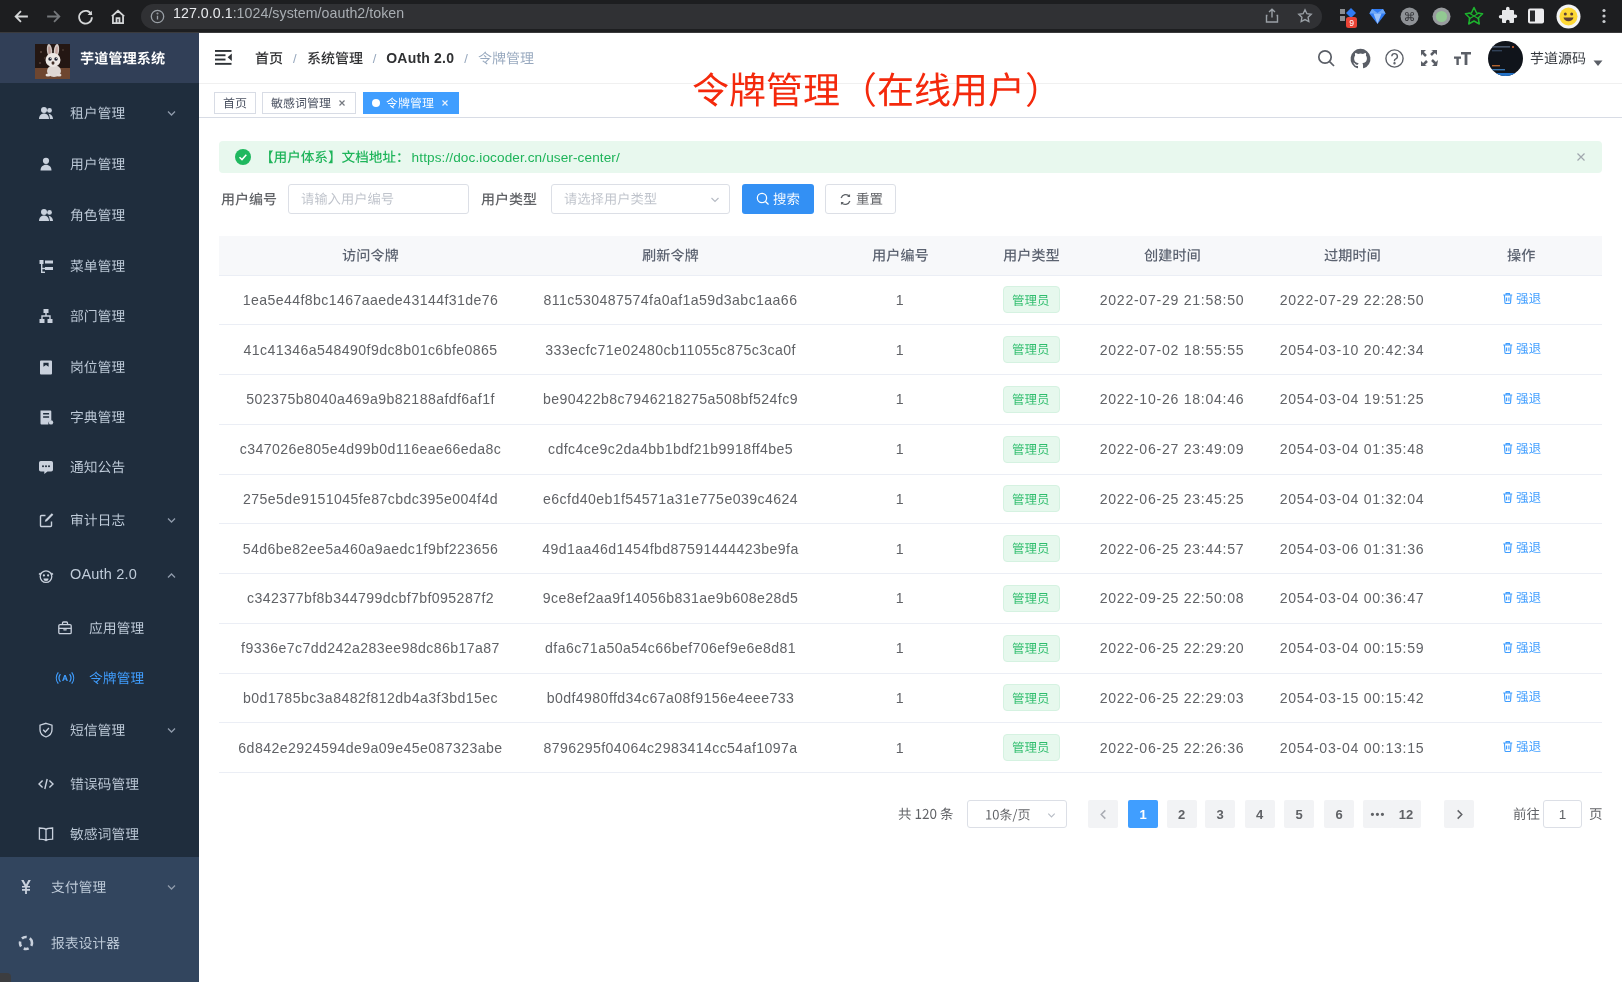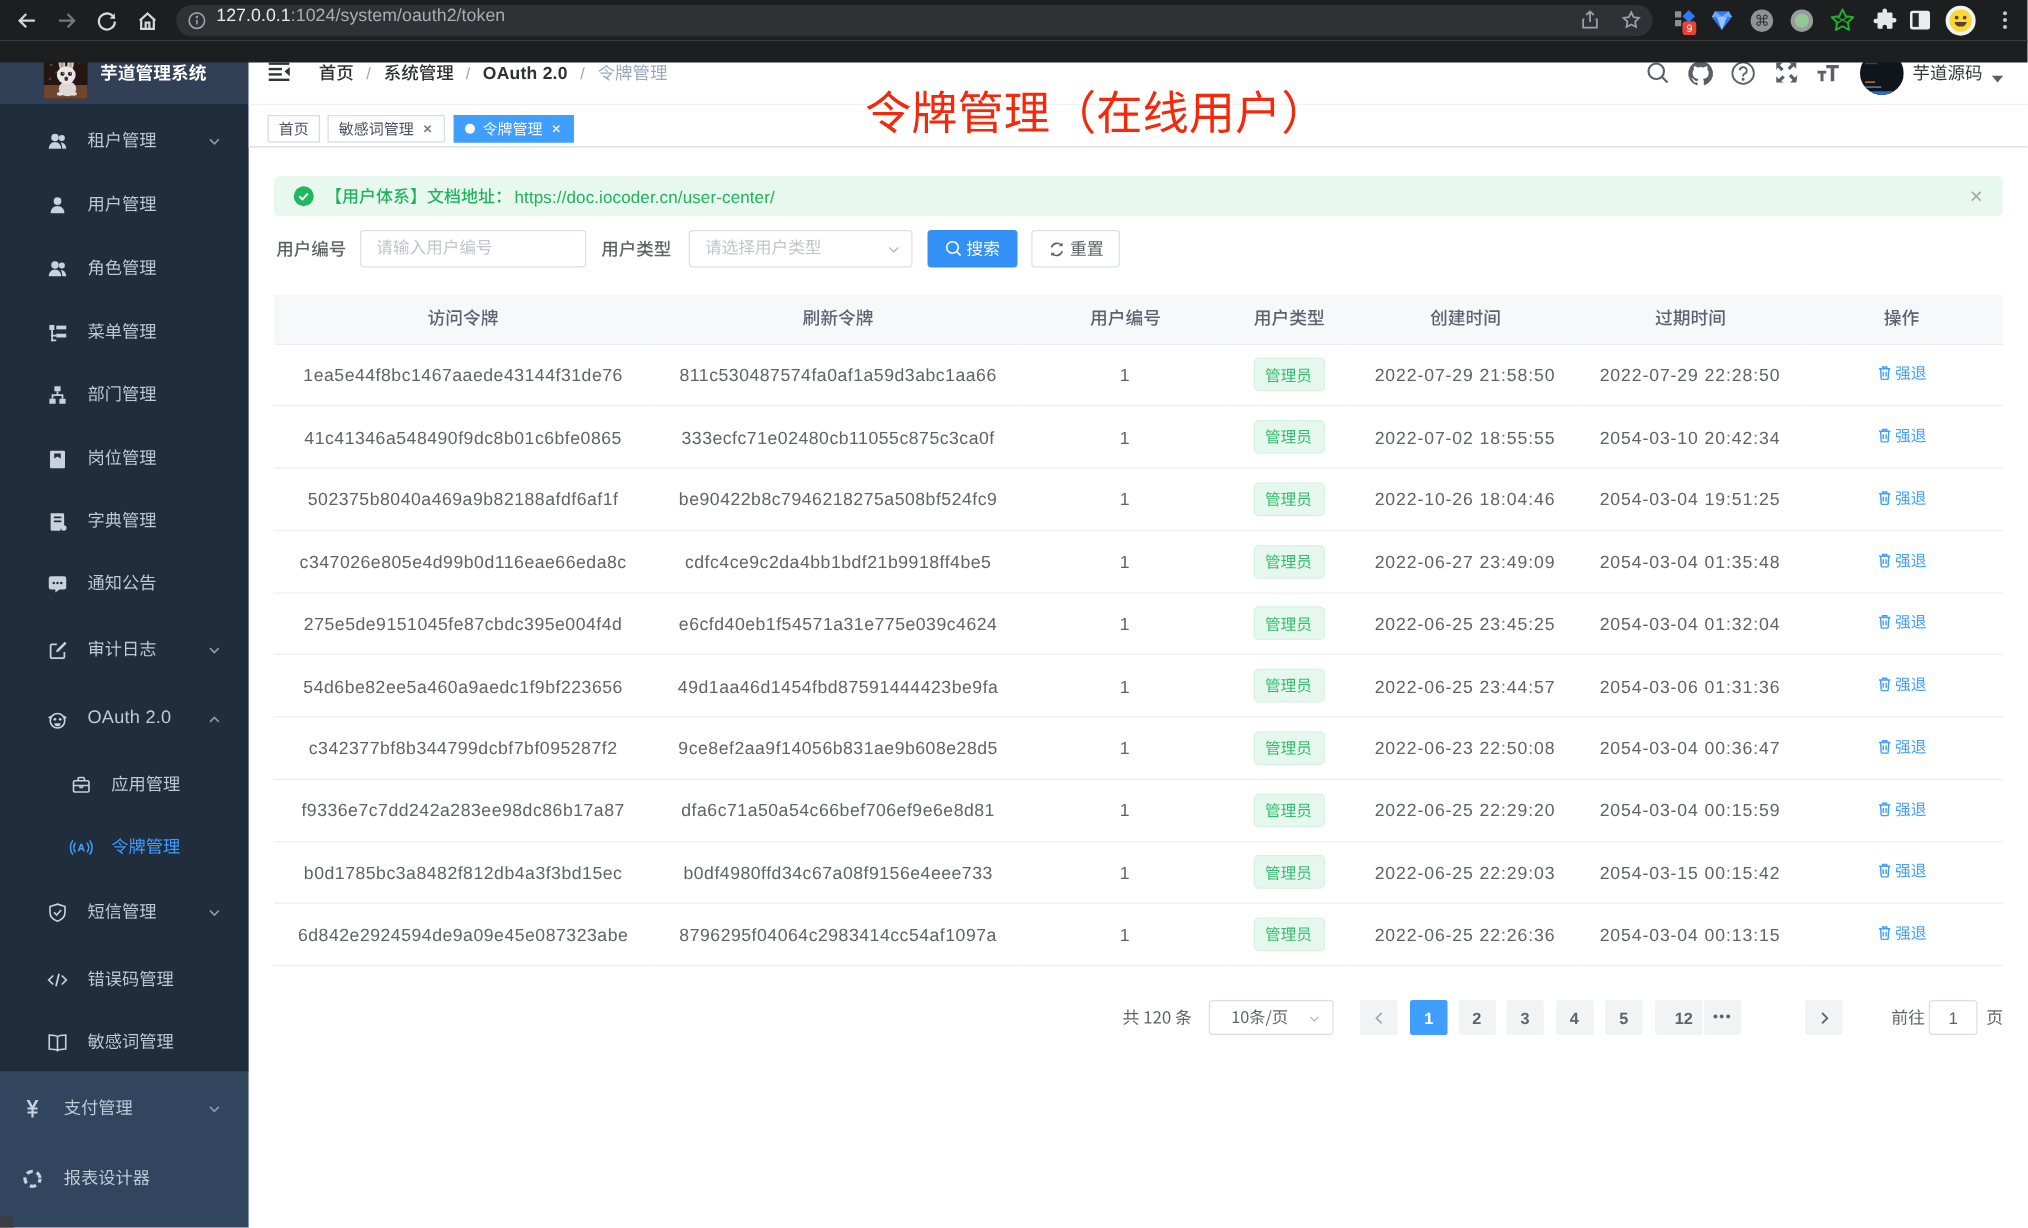--- a/index.html
+++ b/index.html
@@ -1,18 +1,18 @@
 <!DOCTYPE html>
 <html><head><meta charset="utf-8"><style>
 *{margin:0;padding:0;box-sizing:border-box}
 html,body{width:1622px;height:982px;overflow:hidden;background:#fff;font-family:"Liberation Sans",sans-serif;-webkit-font-smoothing:antialiased}
 svg.z{display:inline-block;overflow:visible}
 svg{overflow:visible}
 .abs{position:absolute}
-#chrome{position:absolute;left:0;top:0;width:1622px;height:50px;background:#1d1e20;z-index:5}
+#chrome{position:absolute;left:0;top:0;width:1622px;height:33px;background:#1d1e20;z-index:5}
 #pill{position:absolute;left:141px;top:4px;width:1181px;height:25px;border-radius:12.5px;background:#303134}
 .curl{position:absolute;top:0;height:25px;line-height:26px;font-size:14.2px;letter-spacing:.05px}
 #side{position:absolute;left:0;top:33px;width:199px;height:949px;background:#32455e;overflow:hidden}
 #subbg{position:absolute;left:0;top:50px;width:199px;height:774px;background:#1f2d3d}
 #logo{position:absolute;left:0;top:0;width:199px;height:50px;background:#313f57}
 #main{position:absolute;left:199px;top:33px;width:1423px;height:949px;background:#fff}
 #nav{position:absolute;left:0;top:0;width:1423px;height:50px;background:#fff}
 #tags{position:absolute;left:0;top:50px;width:1423px;height:35px;background:#fff;border-top:1px solid #f0f0f0;border-bottom:1px solid #d8dce5}
 .tag{position:absolute;top:8px;height:22px;border:1px solid #d8dce5;background:#fff;display:flex;align-items:center;padding:0 8px;font-size:12px;color:#495060}
 #alert{position:absolute;left:20px;top:108px;width:1383px;height:32px;background:#e8f8ee;border-radius:4px}
@@ -625,21 +625,21 @@
           </tr>
           <tr>
             <td>c342377bf8b344799dcbf7bf095287f2</td>
             <td>9ce8ef2aa9f14056b831ae9b608e28d5</td>
             <td>1</td>
             <td><span class="tagok">
                 <svg class="z " style="width:37.5px;height:12.5px;vertical-align:-1.50px" viewBox="0 -880 3000 1000">
                   <path fill="#2fbd6d" d="M267 -12H796V47H267ZM101 -559H915V-394H839V-500H174V-394H101ZM262 -438H792V-237H262V-294H719V-380H262ZM266 -168H845V79H771V-109H266ZM211 -438H287V81H211ZM440 -623 507 -637Q522 -616 535 -589Q548 -562 553 -543L483 -526Q478 -546 466 -573Q453 -600 440 -623ZM165 -759H484V-703H165ZM582 -758H940V-702H582ZM167 -844 240 -830Q218 -759 183 -692Q148 -626 108 -580Q101 -586 89 -592Q77 -599 65 -606Q53 -612 43 -616Q85 -658 116 -718Q148 -779 167 -844ZM590 -842 663 -829Q646 -768 618 -712Q589 -655 554 -616Q548 -621 536 -628Q525 -634 513 -640Q501 -647 492 -651Q526 -687 551 -738Q576 -788 590 -842ZM249 -717 309 -736Q328 -708 348 -674Q367 -639 375 -614L311 -592Q303 -617 286 -652Q268 -688 249 -717ZM675 -712 734 -736Q758 -708 782 -674Q805 -641 816 -616L755 -589Q744 -613 722 -648Q699 -683 675 -712Z M1476 -540V-411H1847V-540ZM1476 -728V-601H1847V-728ZM1407 -794H1919V-346H1407ZM1395 -228H1933V-160H1395ZM1318 -22H1967V47H1318ZM1046 -773H1358V-702H1046ZM1056 -483H1343V-413H1056ZM1035 -100Q1076 -112 1128 -128Q1179 -143 1236 -162Q1294 -182 1352 -201L1365 -128Q1284 -101 1202 -74Q1120 -46 1054 -24ZM1170 -745H1242V-125L1170 -111ZM1629 -763H1694V-378H1700V9H1623V-378H1629Z M2268 -730V-616H2735V-730ZM2190 -795H2817V-551H2190ZM2455 -327H2535V-234Q2535 -202 2527 -168Q2519 -135 2495 -101Q2471 -67 2424 -34Q2378 -1 2302 29Q2227 59 2115 84Q2111 75 2102 64Q2094 52 2084 41Q2075 30 2066 22Q2174 1 2245 -24Q2316 -49 2358 -76Q2401 -103 2422 -131Q2442 -159 2448 -185Q2455 -211 2455 -235ZM2529 -65 2566 -120Q2611 -106 2662 -88Q2713 -70 2764 -51Q2814 -32 2859 -14Q2904 4 2936 20L2898 84Q2867 68 2823 49Q2779 30 2728 10Q2678 -10 2626 -30Q2575 -49 2529 -65ZM2155 -461H2856V-99H2776V-391H2232V-92H2155Z"></path>
                 </svg>
               </span></td>
-            <td class="dt">2022-06-23 22:50:08</td>
+            <td class="dt">2022-09-25 22:50:08</td>
             <td class="dt">2054-03-04 00:36:47</td>
             <td><span class="kick">
                 <svg width="11.5" height="12.5" viewBox="0 0 14 15" fill="none" stroke="#409eff" stroke-width="1.4">
                   <path d="M1.5 3.5h11M5 3.2V1.8h4v1.4M3 3.8l.6 9.2a1 1 0 0 0 1 .9h4.8a1 1 0 0 0 1-.9l.6-9.2M5.6 6.5v4.6M8.4 6.5v4.6"></path>
                 </svg>
                 <svg class="z " style="width:25.2px;height:12.6px;vertical-align:-1.51px" viewBox="0 -880 2000 1000">
                   <path fill="#409eff" d="M381 -18Q445 -21 529 -26Q613 -31 708 -38Q802 -44 897 -50L896 17Q806 24 715 31Q624 38 541 44Q458 50 392 55ZM778 -134 839 -160Q865 -127 890 -87Q915 -47 935 -9Q955 29 965 59L900 88Q891 58 872 20Q852 -19 828 -60Q803 -100 778 -134ZM493 -384V-241H837V-384ZM427 -447H906V-178H427ZM517 -723V-600H807V-723ZM448 -787H879V-537H448ZM628 -553H699V-6L628 -4ZM91 -335H314V-266H91ZM290 -335H364Q364 -335 364 -329Q363 -323 362 -315Q362 -307 361 -302Q355 -188 347 -118Q339 -47 329 -10Q319 28 305 43Q292 58 276 64Q261 71 240 73Q221 75 190 74Q159 74 124 72Q123 56 118 36Q112 17 103 2Q137 5 166 6Q196 7 209 7Q221 7 229 5Q237 3 243 -4Q253 -14 262 -48Q270 -82 277 -148Q284 -215 290 -322ZM85 -564H152Q148 -515 142 -460Q136 -406 130 -355Q123 -304 117 -267H47Q54 -305 62 -356Q69 -408 75 -462Q81 -517 85 -564ZM102 -564H298V-718H58V-787H368V-495H102Z M1435 -795H1853V-420H1431V-483H1780V-733H1435ZM1430 -639H1811V-580H1430ZM1873 -422 1933 -378Q1887 -343 1834 -308Q1780 -273 1735 -249L1688 -287Q1718 -304 1752 -328Q1786 -352 1818 -377Q1850 -402 1873 -422ZM1259 -484V-87H1188V-414H1052V-484ZM1080 -760 1138 -800Q1165 -777 1194 -748Q1222 -720 1248 -692Q1273 -663 1288 -640L1227 -595Q1214 -618 1190 -647Q1165 -676 1136 -706Q1108 -736 1080 -760ZM1230 -114Q1255 -114 1278 -97Q1302 -80 1342 -57Q1391 -30 1456 -22Q1520 -14 1602 -14Q1660 -14 1726 -16Q1791 -19 1854 -23Q1916 -27 1964 -32Q1960 -22 1956 -8Q1951 5 1948 18Q1944 32 1943 43Q1916 44 1873 46Q1830 48 1780 50Q1731 51 1684 52Q1636 53 1600 53Q1511 53 1444 42Q1378 32 1326 3Q1294 -15 1270 -32Q1247 -50 1229 -50Q1211 -50 1188 -34Q1165 -19 1140 7Q1114 33 1087 64L1041 2Q1092 -48 1141 -81Q1190 -114 1230 -114ZM1560 -350 1611 -388Q1664 -350 1722 -304Q1779 -259 1830 -214Q1880 -168 1912 -130L1856 -86Q1826 -123 1777 -170Q1728 -217 1671 -264Q1614 -311 1560 -350ZM1384 -83Q1382 -92 1376 -104Q1370 -115 1364 -126Q1357 -138 1350 -145Q1363 -152 1377 -168Q1391 -184 1391 -216V-795H1467V-159Q1467 -159 1458 -154Q1450 -149 1438 -140Q1426 -132 1414 -122Q1401 -111 1392 -101Q1384 -91 1384 -83ZM1384 -83 1380 -145 1415 -171 1641 -229Q1640 -214 1642 -196Q1643 -177 1644 -166Q1566 -144 1518 -130Q1470 -115 1444 -107Q1417 -99 1404 -94Q1392 -88 1384 -83Z"></path>
                 </svg>
               </span></td>
           </tr>
@@ -738,21 +738,21 @@
     </div>
 <div class="pb" style="left:1085px;">
       <span style="">5</span>
     </div>
 <div class="pb" style="left:1125px;">
       <span style="">6</span>
     </div>
 <div class="pb" style="left:1164px;">
       <span style="font-size:11px;letter-spacing:1.2px">•••</span>
     </div>
-<div class="pb" style="left:1133px;">
+<div class="pb" style="left:1192px;">
       <span style="">12</span>
     </div>
 <div class="pb" style="left:1245px">
       <svg width="11" height="11" viewBox="0 0 12 12" fill="none" stroke="#606266" stroke-width="1.6">
         <path d="M4 1.5 8.5 6 4 10.5"></path>
       </svg>
     </div>
 <div class="abs" style="left:1314px;top:767px;height:28px;display:flex;align-items:center">
       <svg class="z " style="width:27.0px;height:13.5px;vertical-align:-1.62px" viewBox="0 -880 2000 1000">
         <path fill="#606266" d="M53 -682H947V-613H53ZM156 -360H437V-301H156ZM156 -200H437V-141H156ZM604 -514H674V-104H604ZM409 -523H482V-6Q482 22 474 38Q467 54 446 63Q425 72 392 74Q358 76 307 76Q304 62 296 42Q289 23 281 9Q319 10 350 10Q381 11 391 10Q402 10 406 6Q409 2 409 -7ZM807 -544H881V-13Q881 19 872 36Q863 54 839 63Q816 72 778 74Q739 77 681 76Q678 61 670 40Q662 20 654 4Q699 6 736 6Q773 6 786 5Q798 5 802 1Q807 -3 807 -14ZM208 -816 278 -841Q307 -810 335 -770Q363 -730 378 -701L304 -673Q292 -702 264 -742Q237 -783 208 -816ZM723 -845 803 -819Q775 -772 742 -724Q710 -676 683 -641L616 -665Q635 -690 655 -722Q675 -753 692 -786Q710 -818 723 -845ZM116 -523H433V-459H187V75H116Z M1269 -615 1336 -589Q1304 -530 1260 -472Q1216 -413 1168 -361Q1120 -309 1072 -269Q1069 -278 1062 -292Q1054 -306 1046 -320Q1038 -334 1031 -343Q1075 -376 1120 -420Q1164 -464 1203 -514Q1242 -564 1269 -615ZM1249 -838 1320 -810Q1292 -767 1253 -723Q1214 -679 1170 -640Q1127 -600 1084 -570Q1080 -579 1073 -590Q1066 -602 1058 -614Q1050 -625 1044 -632Q1083 -658 1122 -692Q1161 -727 1194 -764Q1228 -802 1249 -838ZM1177 -430 1251 -504 1254 -501V80H1177ZM1385 -353H1900V-281H1385ZM1320 -23H1958V49H1320ZM1349 -649H1932V-578H1349ZM1603 -609H1681V12H1603ZM1548 -819 1616 -844Q1642 -806 1667 -760Q1692 -715 1704 -682L1631 -653Q1621 -686 1598 -733Q1574 -780 1548 -819Z"></path>

